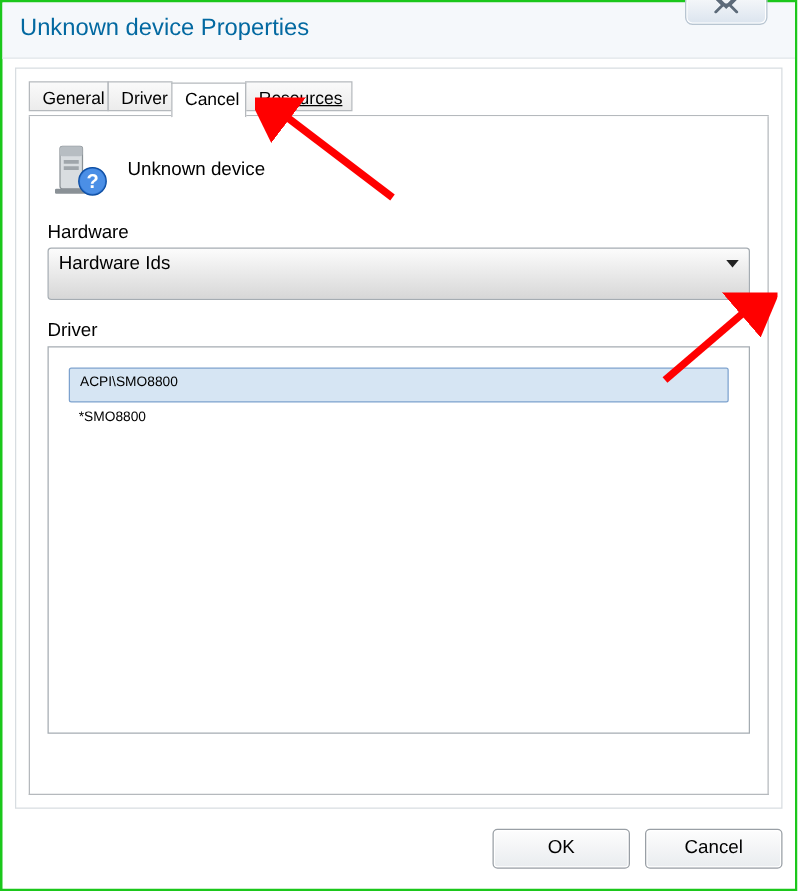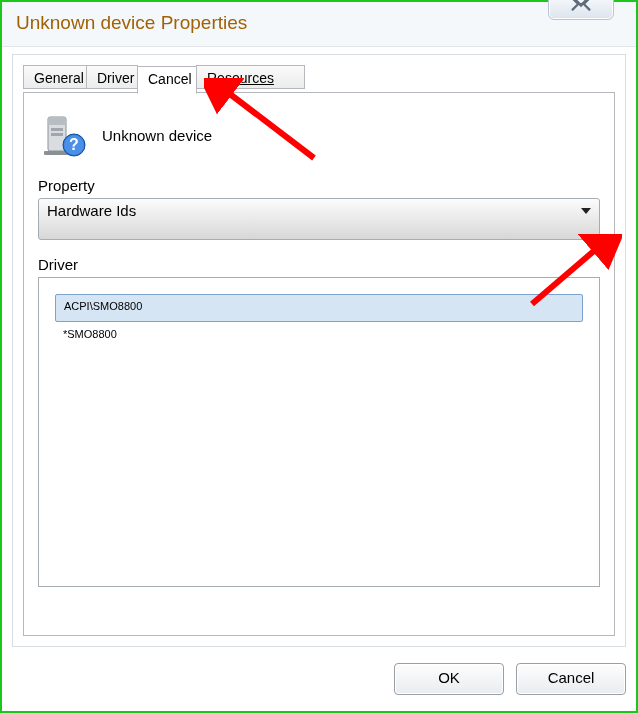--- a/index.html
+++ b/index.html
@@ -29,21 +29,21 @@
     position: relative;
     height: 44px;
     background: #f5f8fb;
     border-bottom: 1px solid #e2e6e9;
   }
   .titlebar .title-text {
     position: absolute;
     left: 14px;
     top: 10px;
     font-size: 19px;
-    color: #a16207;
+    color: #0369a1;
   }
   .titlebar .close-pill {
     position: absolute;
     top: -12px;
     right: 22px;
     width: 64px;
     height: 28px;
     border: 1px solid #b8c5d1;
     border-radius: 0 0 6px 6px;
     background: linear-gradient(#fefefe, #dbe4ee);
@@ -92,21 +92,21 @@
   .tab.active {
     height: 28px;
     bottom: -1px;
     background: #fff;
     border-bottom: 1px solid #fff;
     z-index: 2;
   }
   .tab.t0 { left: 0;   width: 64px; }
   .tab.t1 { left: 63px; width: 52px; }
   .tab.t2 { left: 114px; width: 60px; }
-  .tab.t3 { left: 173px; width: 109px; text-decoration: underline; }
+  .tab.t3 { left: 173px; width: 86px; text-decoration: underline; }
 
   
   .tab-page {
     position: absolute;
     left: 10px; right: 10px;
     top: 38px;
     bottom: 10px;
     border: 1px solid #b5b9bd;
     border-top: none;
     background: #fff;
@@ -252,21 +252,21 @@
             <rect x="2" y="40" width="28" height="4" rx="1" fill="#8a9196"></rect>
 
             <circle cx="32" cy="34" r="11" fill="#2f74d0" stroke="#0d4ea3"></circle>
             <circle cx="32" cy="34" r="10" fill="#4b8fe6"></circle>
             <text x="32" y="39" text-anchor="middle" font-size="16" font-weight="bold" fill="#fff" font-family="Arial">?</text>
           </svg>
         </div>
         <div class="device-name">Unknown device</div>
       </div>
 
-      <div class="field-label">Property</div>
+      <div class="field-label">Hardware</div>
 
       <div class="dropdown">
         <span>Hardware Ids</span>
         <span class="dd-arrow"></span>
       </div>
 
       <div class="field-label">Driver</div>
 
       <div class="value-box">
         <div class="row selected">ACPI\SMO8800</div>

